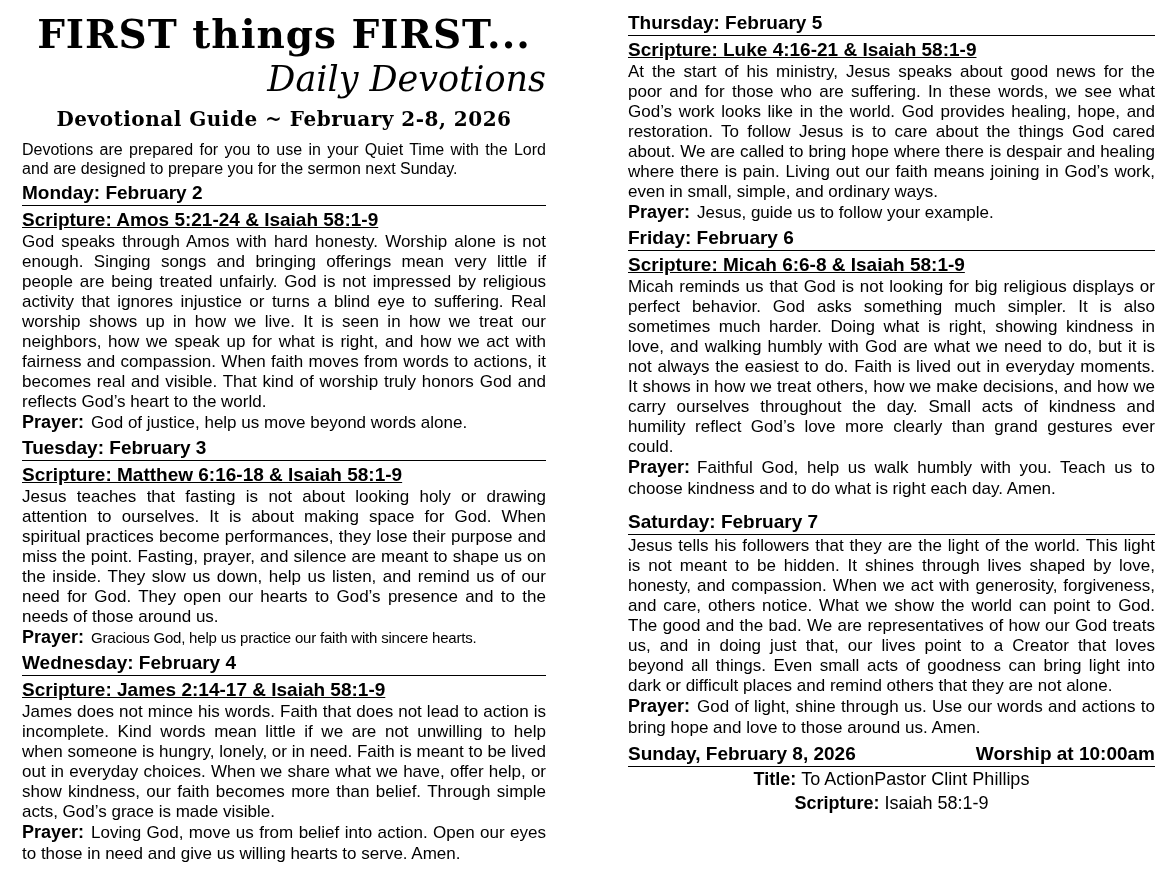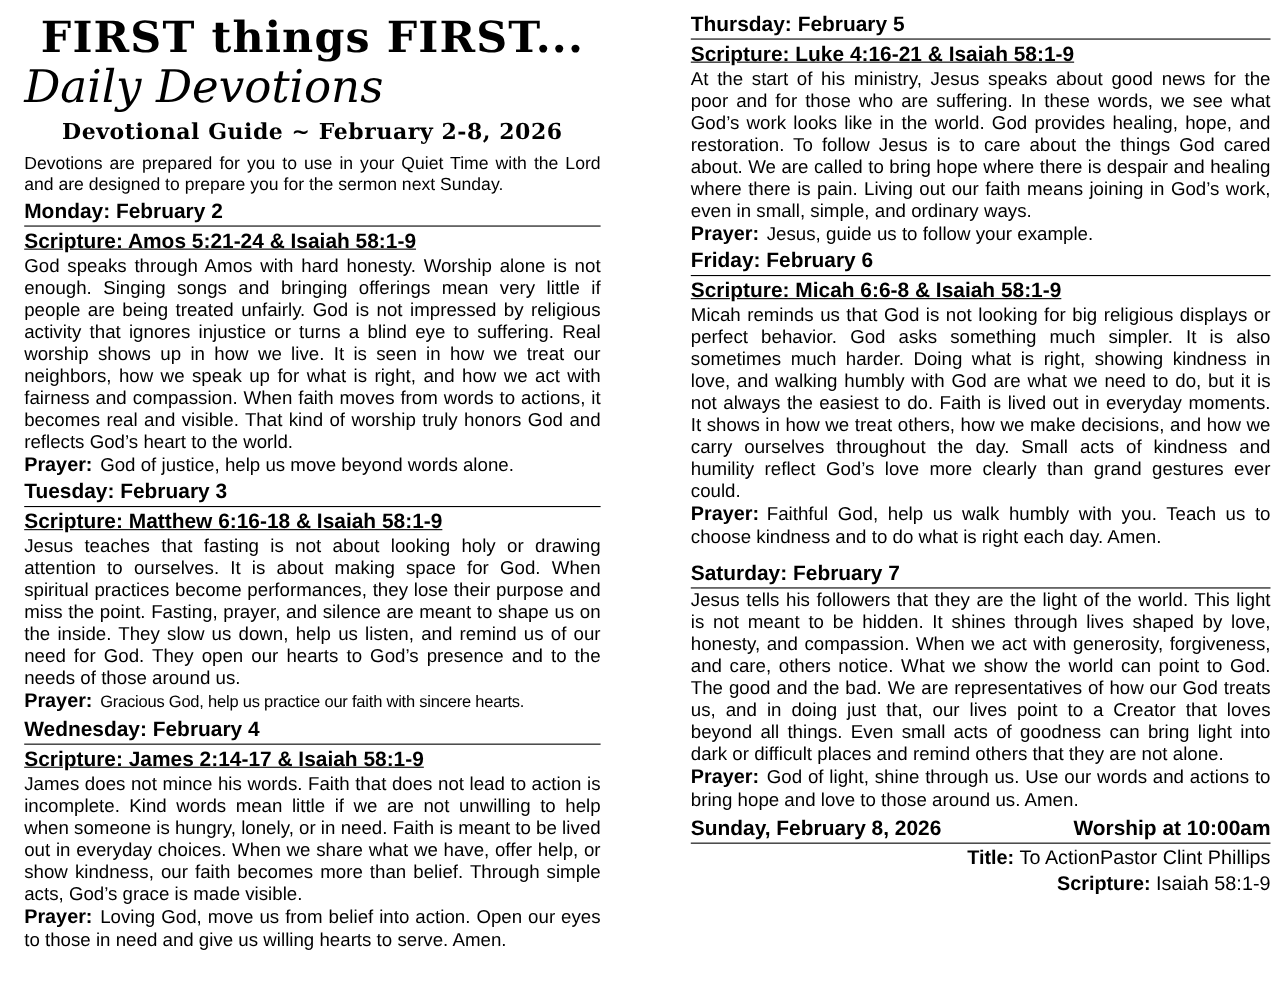--- a/index.html
+++ b/index.html
@@ -27,23 +27,23 @@
     font-weight: bold;
     font-size: 39px;
     line-height: 44px;
     text-align: center;
     letter-spacing: 1px;
     margin: 0;
   }
   .subtitle {
     font-family: "DejaVu Serif", serif;
     font-style: italic;
-    font-size: 41px;
+    font-size: 35px;
     line-height: 46px;
-    text-align: left;
+    text-align: right;
     margin: 0;
   }
   .guide {
     font-family: "DejaVu Serif", serif;
     font-weight: bold;
     font-size: 20px;
     line-height: 27px;
     text-align: center;
     letter-spacing: 0.5px;
     margin: 4px 0 0 0;
@@ -98,21 +98,21 @@
     justify-content: space-between;
     font-weight: bold;
     font-size: 19px;
     line-height: 23px;
     border-bottom: 1.5px solid #000;
     padding-bottom: 1px;
     align-items: center;
   }
   .s-row {
     display: flex;
-    justify-content: flex-end;
+    justify-content: center;
     font-size: 18px;
     line-height: 24px;
   }
   .s-row .lbl { font-weight: bold; margin-right: 5px; }
 </style>
 </head>
 <body>
 
 <div class="page">
 

